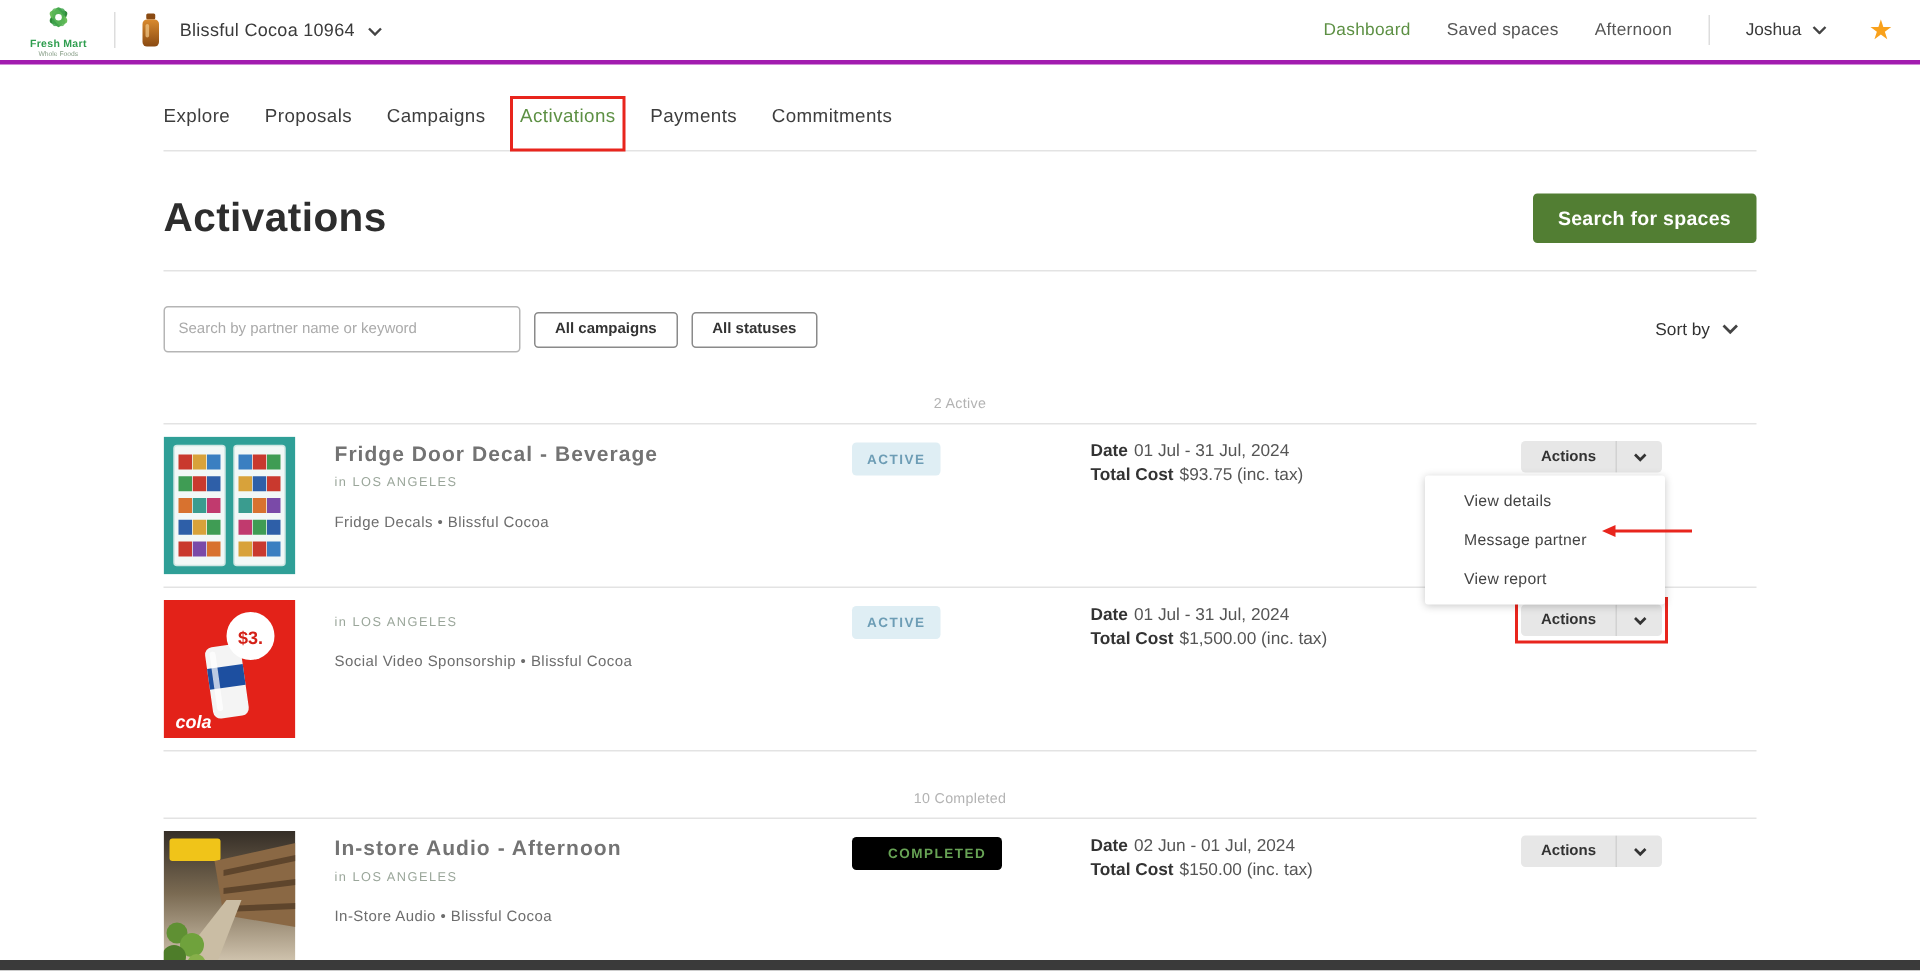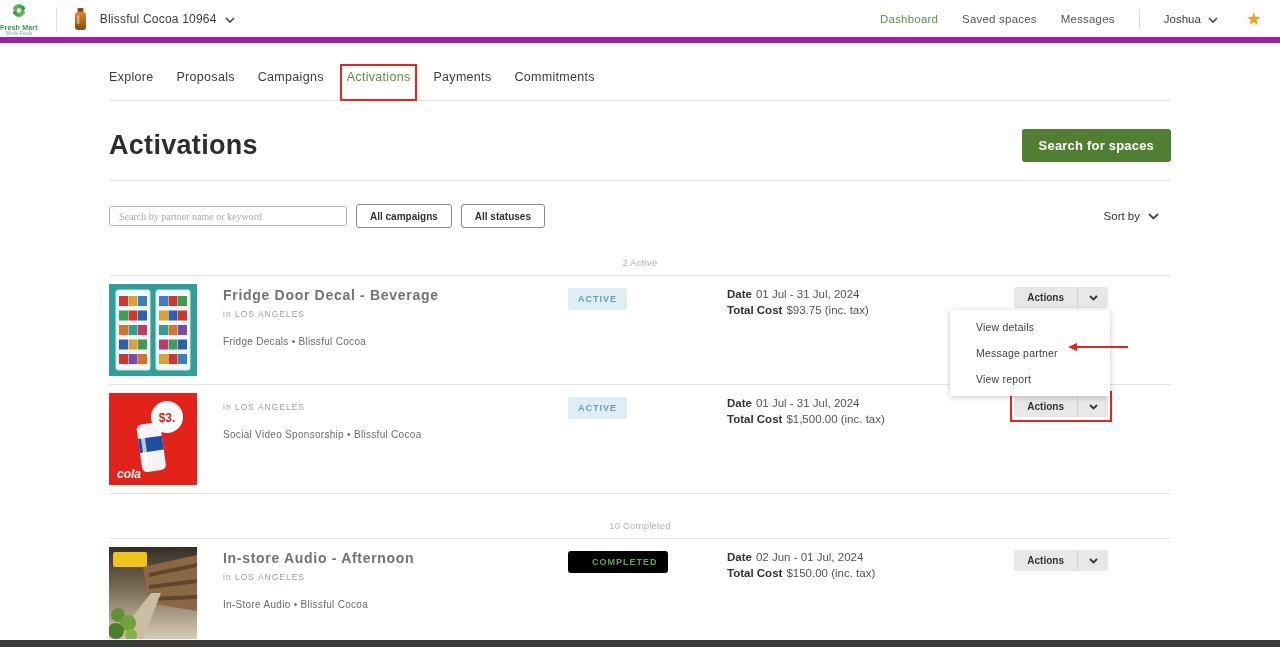--- a/index.html
+++ b/index.html
@@ -6,21 +6,21 @@
   html,body { width:1280px; height:647px; }
   body {
     font-family: "Liberation Sans", sans-serif;
     background:#fff; color:#333;
     position:relative; overflow:hidden;
   }
 
   
   .topbar {
     height:43px; display:flex; align-items:center;
-    padding:0 18px 0 0; border-bottom:6px solid #a21caf;
+    padding:0 18px 0 20px; border-bottom:3px solid #a21caf;
     background:#fff; position:relative; z-index:5;
   }
   .logo { display:flex; flex-direction:column; align-items:center; line-height:1; cursor:pointer; }
   .logo-name { font-size:7px; font-weight:bold; color:#2f9e4f; margin-top:1px; letter-spacing:.2px; }
   .logo-tagline { font-size:4.5px; color:#8aa08a; margin-top:1px; }
   .v-div { width:1px; height:24px; background:#ddd; margin:0 16px 0 18px; }
   .brand-avatar { margin-right:12px; display:flex; align-items:center; }
   .org-selector { display:flex; align-items:center; gap:8px; font-size:12px; color:#3a3a3a; cursor:pointer; font-weight:500; letter-spacing:.2px; }
   .top-nav { margin-left:auto; display:flex; align-items:center; gap:24px; font-size:11.5px; }
   .top-link { color:#555; cursor:pointer; letter-spacing:.2px;text-align:center; }
@@ -42,22 +42,22 @@
   .page-head { display:flex; justify-content:space-between; align-items:center; margin-top:28px; margin-bottom:18px; }
   .page-title { font-size:27px; font-weight:700; color:#2d2d2d; letter-spacing:.3px; }
   .btn-primary {
     background:#527e33; color:#fff; border:none; border-radius:3px;
     font-family:inherit; font-size:13px; font-weight:bold;
     height:33px; padding:0 17px; cursor:pointer; letter-spacing:.2px;
   }
 
   .filters { display:flex; align-items:center; margin-top:23px; }
   .search-input {
-    width:238px; height:20px; border:1px solid #b5b5b5; border-radius:3px;
-    font-family:Liberation Serif, serif; font-size:10px; padding:0 9px; color:#333; outline:none;
+    width:238px; height:31px; border:1px solid #b5b5b5; border-radius:3px;
+    font-family:Liberation Sans, sans-serif; font-size:10px; padding:0 9px; color:#333; outline:none;
   }
   .search-input::placeholder { color:#aaa; }
   .filter-btn {
     margin-left:9px; height:24px; padding:0 13px; background:#fff;
     border:1px solid #8a8a8a; border-radius:3px; font-family:inherit;
     font-size:10px; font-weight:600; color:#333; cursor:pointer;
   }
   .sort-by { margin-left:auto; margin-right:12px; display:flex; align-items:center; gap:8px; font-size:11.5px; color:#333; cursor:pointer; }
 
   .section-label { margin-top:29px; margin-bottom:7px; font-size:9.5px; color:#b3b3b3; letter-spacing:.2px;text-align:center; }
@@ -147,21 +147,21 @@
     <span>Blissful Cocoa 10964</span>
     <span class="chev">
       <svg width="10" height="6" viewBox="0 0 10 6">
           <polyline points="1,1 5,5 9,1" fill="none" stroke="currentColor" stroke-width="1.6"></polyline>
         </svg>
     </span>
   </div>
   <nav class="top-nav">
     <span class="top-link green">Dashboard</span>
     <span class="top-link">Saved spaces</span>
-    <span class="top-link">Messages</span>
+    <span class="top-link">Afternoon</span>
     <span class="user-div"></span>
     <span class="user-chip">
       <span>Joshua</span>
       <span class="chev">
         <svg width="10" height="6" viewBox="0 0 10 6">
             <polyline points="1,1 5,5 9,1" fill="none" stroke="currentColor" stroke-width="1.6"></polyline>
           </svg>
       </span>
     </span>
     <span class="fav-star">★</span>

